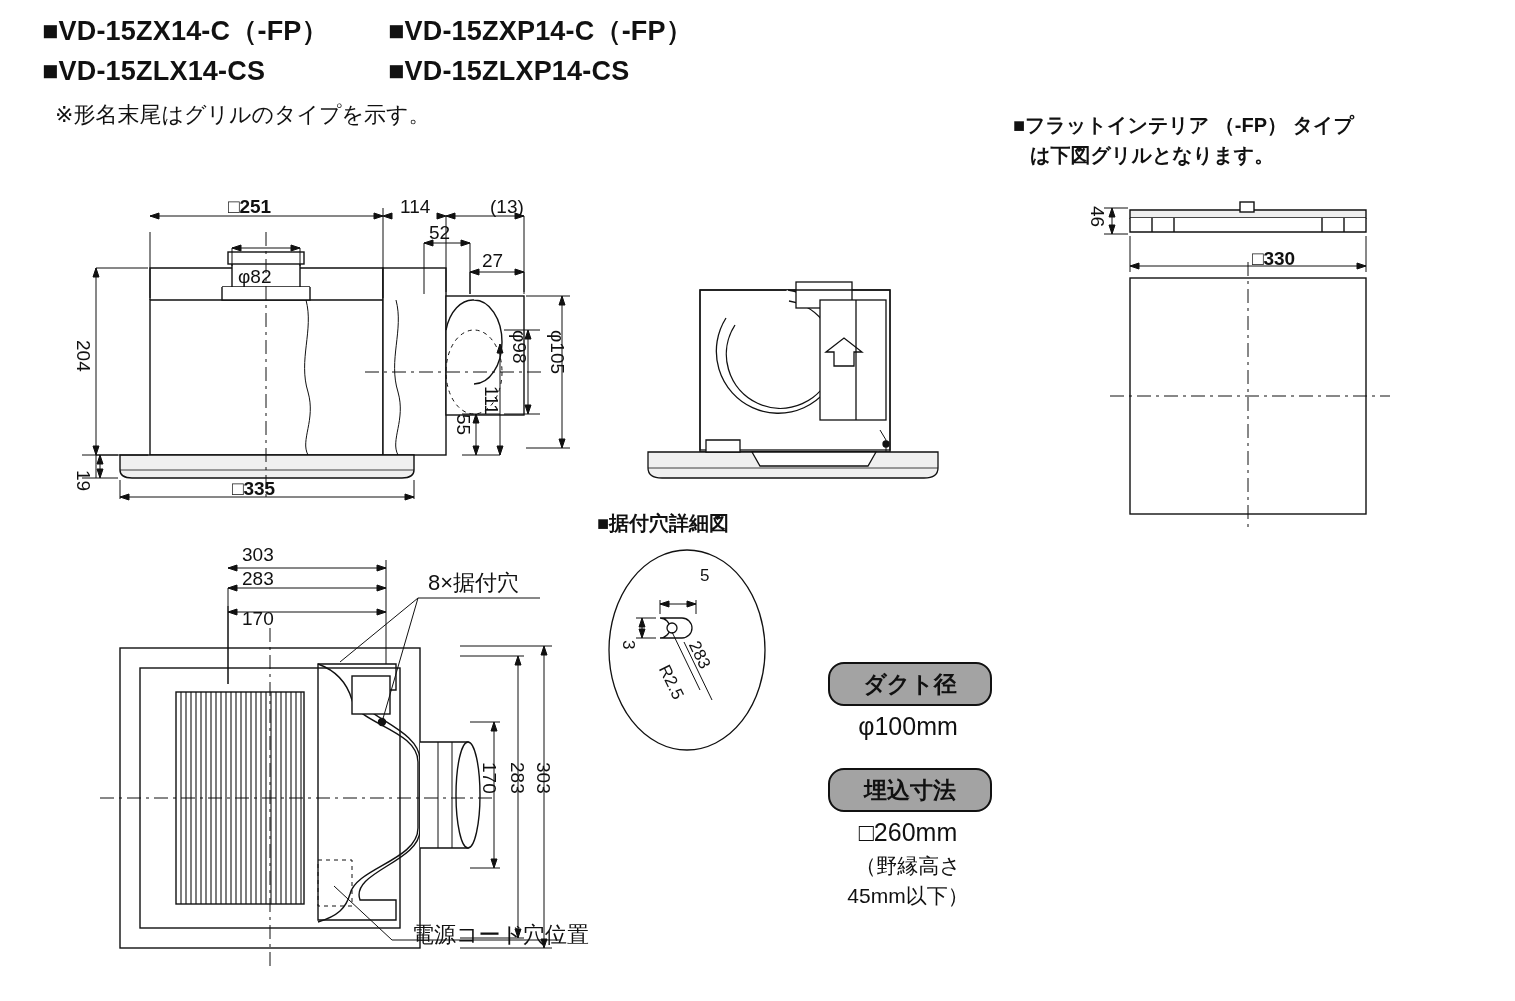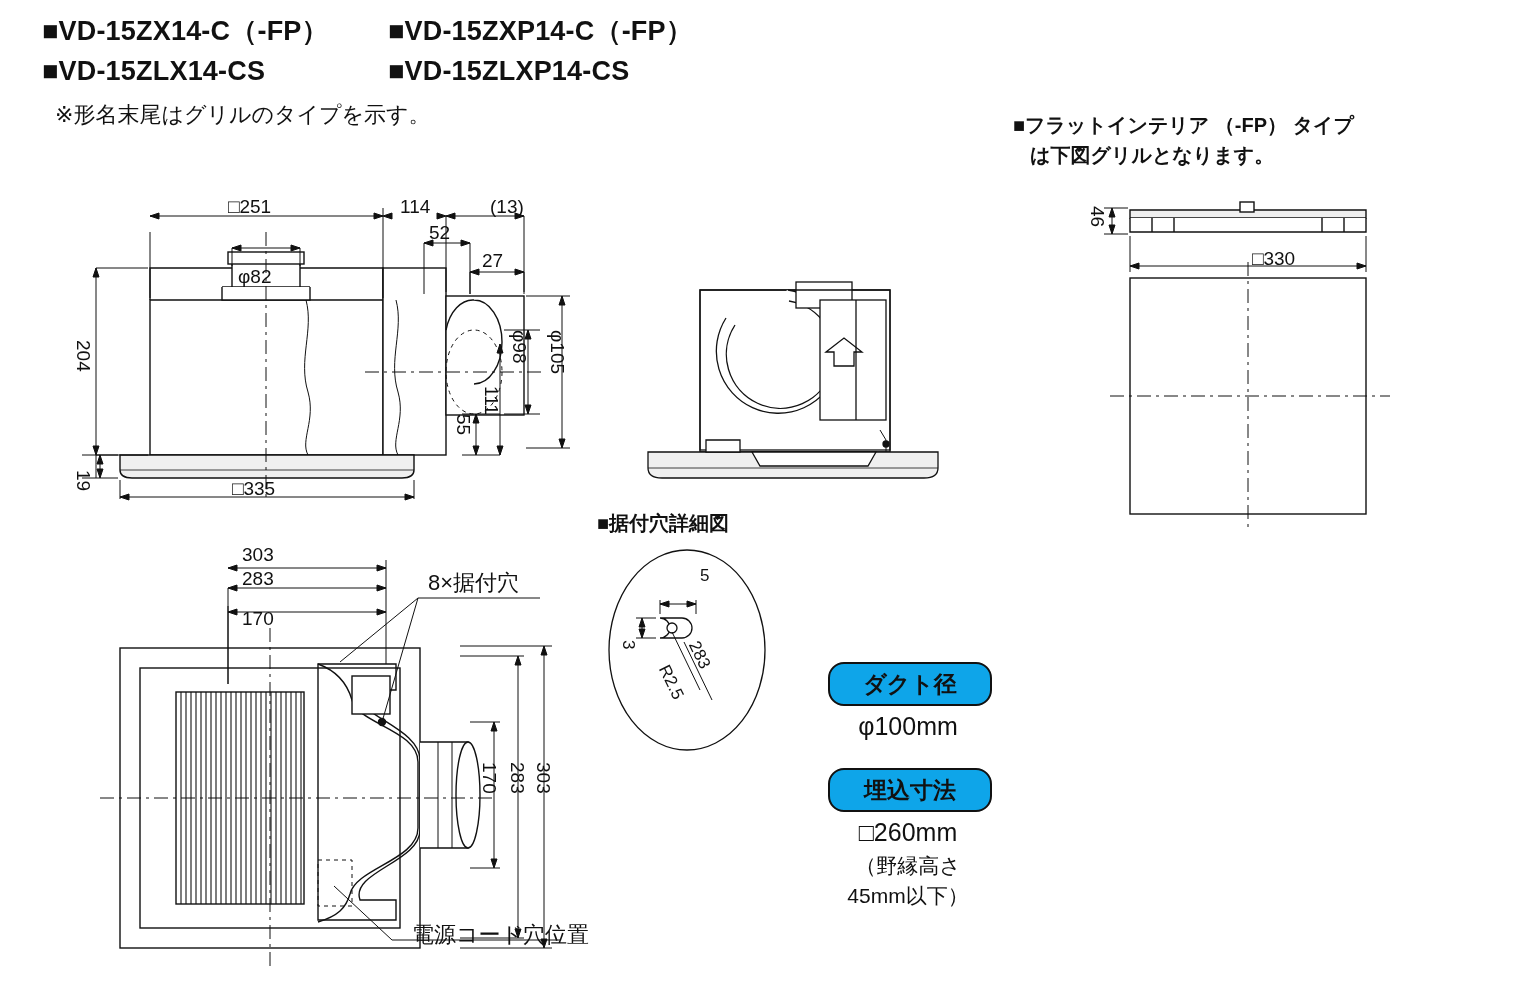--- a/index.html
+++ b/index.html
@@ -1,31 +1,31 @@
 <!DOCTYPE html>
 <html><head>
 <meta charset="utf-8">
 <style>
   html,body{margin:0;padding:0;background:#ffffff;}
   body{font-family:"Liberation Sans","DejaVu Sans",sans-serif;color:#111;}
   #page{position:relative;width:1515px;height:1001px;overflow:hidden;background:#fff;}
   .t{position:absolute;white-space:nowrap;line-height:1.15;}
-  .bold{font-weight:normal;}
+  .bold{font-weight:bold;}
   .dim{font-size:19px;}
   .dimS{font-size:17px;}
   .note{font-size:22px;}
   .model{font-size:27px;font-weight:bold;letter-spacing:.2px;}
   .sub{font-size:20px;font-weight:bold;}
   .vert{writing-mode:vertical-rl;text-orientation:mixed;}
   svg{position:absolute;left:0;top:0;overflow:visible;}
   .ln{stroke:#111;fill:none;}
   .lnT{stroke:#111;fill:none;stroke-width:1;}
   .dash{stroke:#111;fill:none;stroke-width:1;stroke-dasharray:14 5 3 5;}
   .dash2{stroke:#111;fill:none;stroke-width:1;stroke-dasharray:4 4;}
-  .label-box{position:absolute;border:2px solid #111;border-radius:16px;background:#0ea5e9;
+  .label-box{position:absolute;border:2px solid #111;border-radius:16px;background:#a3a3a3;
              font-weight:bold;font-size:23px;display:flex;align-items:center;justify-content:center;}
   .label-box::after{content:"";}
   .ctr{position:absolute;text-align:center;}
 </style>
 </head>
 <body>
 
 <div id="page">
 
   <div class="t model" style="left:42px;top:16px;">■VD-15ZX14-C（-FP）</div>

